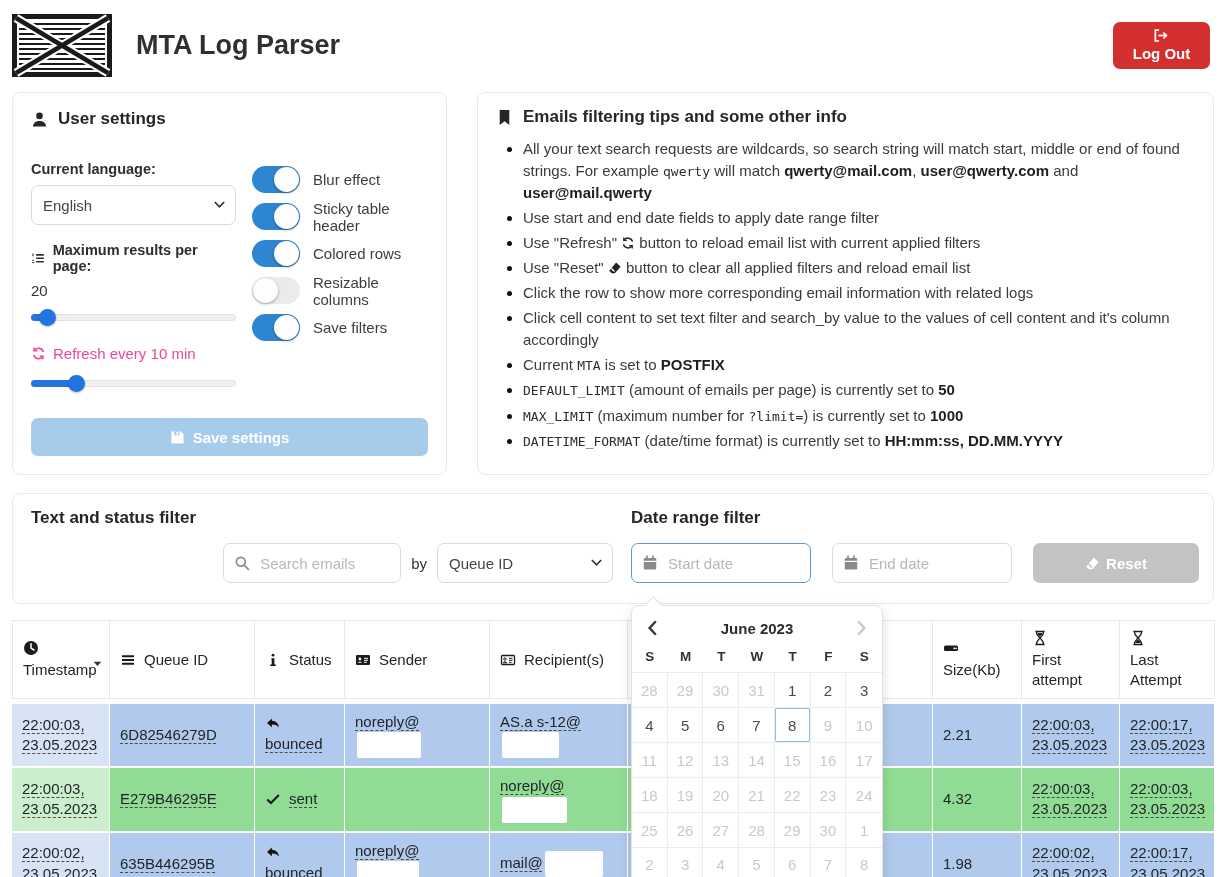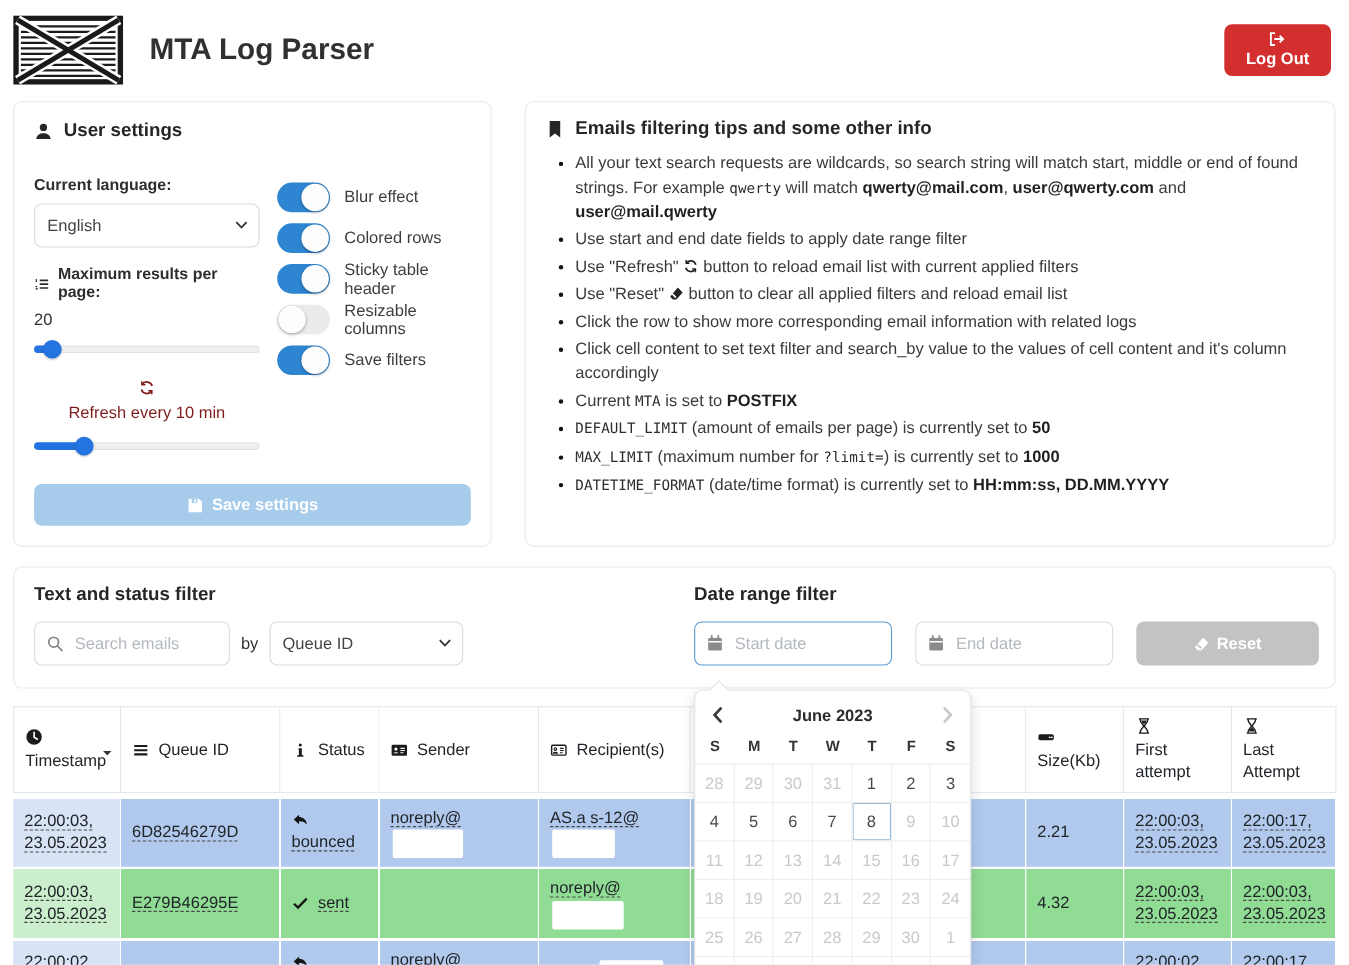--- a/index.html
+++ b/index.html
@@ -23,21 +23,21 @@
   .user-card { width:435px; padding:16px 18px 18px; flex:none; }
   .tips-card { flex:1; padding:14px 18px; }
   .card-h { display:flex; align-items:center; gap:10px; font-size:17px; font-weight:700; color:#262626; }
   .card-h .ic { width:17px; height:17px; }
 
   .us-grid { display:flex; margin-top:32px; }
   .us-left { width:205px; flex:none; }
   .us-right { flex:1; padding-left:16px; padding-top:5px; display:flex; flex-direction:column; gap:10px; }
   .lbl { font-size:14.5px; font-weight:700; color:#2e2e2e; margin-bottom:8px; display:flex; align-items:center; gap:7px; }
   .lbl .ic { width:15px; height:15px; }
-  .plain-lbl { font-weight:400; font-size:15px; color:#7f1d1d;flex-direction:column; }
+  .plain-lbl { font-weight:400; font-size:15px; color:#ec4899; }
   .val { font-size:15px; color:#333; margin:6px 0 10px; }
 
   .selwrap { position:relative; }
   .selwrap select { width:100%; height:40px; border:1px solid #d9d9d9; border-radius:7px;
     padding:0 26px 0 11px; font-size:15px; color:#444; background:#fff; appearance:none;
     -webkit-appearance:none; font-family:inherit; }
   .selwrap .caret { position:absolute; right:9px; top:12px; width:15px; height:15px; color:#333; pointer-events:none; }
 
   .slider { position:relative; height:17px; margin-top:4px; }
   .slider .track { position:absolute; left:0; right:0; top:5px; height:7px; border-radius:4px;
@@ -65,21 +65,21 @@
   .tips-list li::marker { color:#111; }
   .seg-code { font-family:"DejaVu Sans Mono", monospace; font-size:13px; color:#2d2d2d; }
   .seg-b { font-weight:700; color:#1f1f1f; }
   .inl-ic { display:inline-block; width:14px; height:14px; vertical-align:-2px; color:#222; }
 
   
   .filter-card { margin-top:18px; padding:14px 18px 20px; display:flex; }
   .filter-left { width:600px; flex:none; }
   .filter-right { flex:1; position:relative; }
   .f-h { font-size:17px; font-weight:700; color:#262626; margin-bottom:15px; }
-  .f-row { display:flex; align-items:center; }
+  .f-row { display:flex; align-items:center;justify-content:flex-end; }
   .inwrap { position:relative; }
   .inwrap .ic { position:absolute; left:11px; top:12px; width:16px; height:16px; color:#8a8a8a; }
   .inwrap input { height:40px; border:1px solid #dcdcdc; border-radius:7px; padding:0 10px 0 36px;
     font-size:15px; color:#333; font-family:inherit; width:100%; }
   .inwrap input::placeholder { color:#b3b8be; }
   .w-search { width:178px; }
   .by { margin:0 10px; font-size:15px; color:#333; }
   .w-sel { width:176px; margin-right:18px; }
   .w-date { width:180px; margin-right:21px; }
   .inwrap.focused input { border-color:#5b9bd5; }
@@ -226,27 +226,27 @@
             <div class="toggle-row">
               <div class="toggle on">
                 <div class="knob"></div>
               </div>
               <span class="tlabel">Blur effect</span>
             </div>
             <div class="toggle-row">
               <div class="toggle on">
                 <div class="knob"></div>
               </div>
-              <span class="tlabel">Colored rows</span>
+              <span class="tlabel">Sticky table header</span>
             </div>
             <div class="toggle-row">
               <div class="toggle on">
                 <div class="knob"></div>
               </div>
-              <span class="tlabel">Sticky table header</span>
+              <span class="tlabel">Colored rows</span>
             </div>
             <div class="toggle-row">
               <div class="toggle">
                 <div class="knob"></div>
               </div>
               <span class="tlabel">Resizable columns</span>
             </div>
             <div class="toggle-row">
               <div class="toggle on">
                 <div class="knob"></div>

